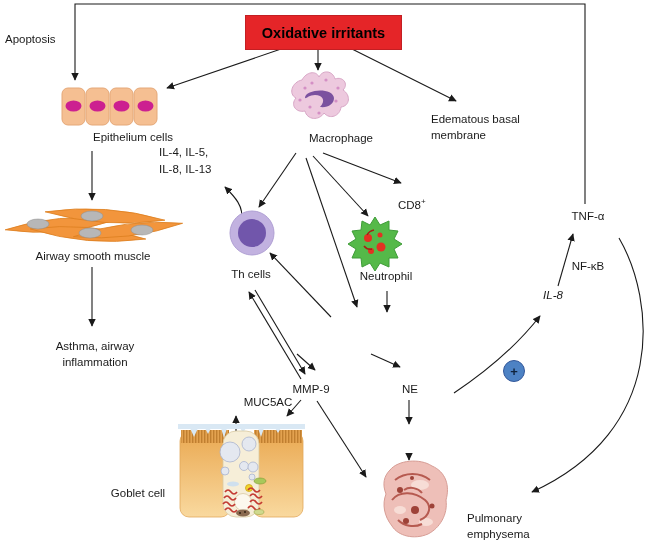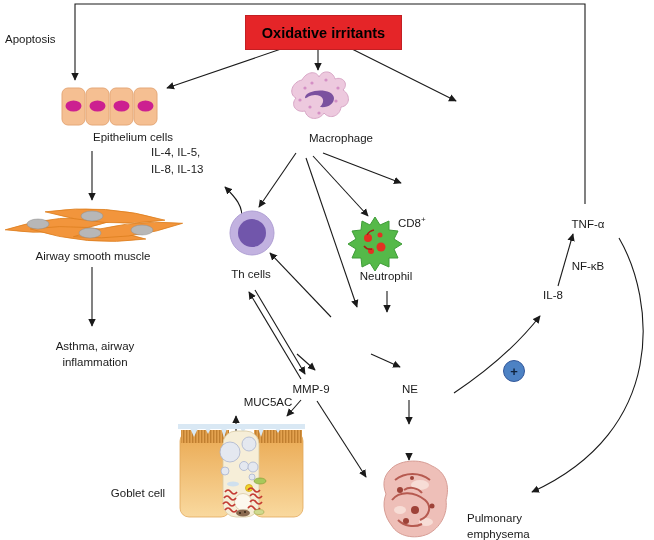--- a/index.html
+++ b/index.html
@@ -202,33 +202,35 @@
 
   <div class="box" style="background: rgb(229, 37, 40); border-color: rgb(195, 31, 35); color: #000000;">
     <span>Oxidative irritants</span>
   </div>
 
   <div class="lbl" style="left:5px;top:31px;">Apoptosis</div>
   <div class="lbl ctr" style="left:117px;top:129px;padding-left:32px;">Epithelium cells</div>
   <div class="lbl ctr" style="left:93px;top:248px;">Airway smooth muscle</div>
   <div class="lbl ctr" style="left:95px;top:338px;">Asthma, airway
 inflammation</div>
-  <div class="lbl" style="left:151px;top:144px;line-height:17px;">IL-4, IL-5,
+  <div class="lbl" style="left:159px;top:144px;line-height:17px;">IL-4, IL-5,
 IL-8, IL-13</div>
   <div class="lbl ctr" style="left:317px;top:130px;padding-left:48px;">Macrophage</div>
-  <div class="lbl" style="left:398px;top:214px;"><span>CD8</span><span class="sup">+</span></div>
+  <div class="lbl" style="left:431px;top:111px;">Edematous basal
+membrane</div>
+  <div class="lbl" style="left:398px;top:196px;"><span>CD8</span><span class="sup">+</span></div>
   <div class="lbl ctr" style="left:251px;top:266px;">Th cells</div>
   <div class="lbl ctr" style="left:386px;top:268px;">Neutrophil</div>
   <div class="lbl ctr" style="left:311px;top:381px;">MMP-9</div>
   <div class="lbl ctr" style="left:410px;top:381px;">NE</div>
   <div class="lbl ctr" style="left:236px;top:394px;margin-left:32px;">MUC5AC</div>
   <div class="lbl ctr" style="left:138px;top:485px;">Goblet cell</div>
   <div class="lbl" style="left:467px;top:484px;line-height:16px;margin-top:26px;">Pulmonary
 emphysema</div>
-  <div class="lbl ctr" style="left:553px;top:287px;">IL-8</div>
+  <div class="lbl ctr" style="left:553px;top:287px;font-style:italic;">IL-8</div>
   <div class="lbl ctr" style="left:588px;top:258px;">NF-κB</div>
-  <div class="lbl ctr" style="left:588px;top:216px;">TNF-α</div>
+  <div class="lbl ctr" style="left:588px;top:208px;">TNF-α</div>
 
   <div class="plus-badge" style="background: rgb(77, 130, 196);">
     <span>+</span>
   </div>
 
 </div>
 
 </body></html>

